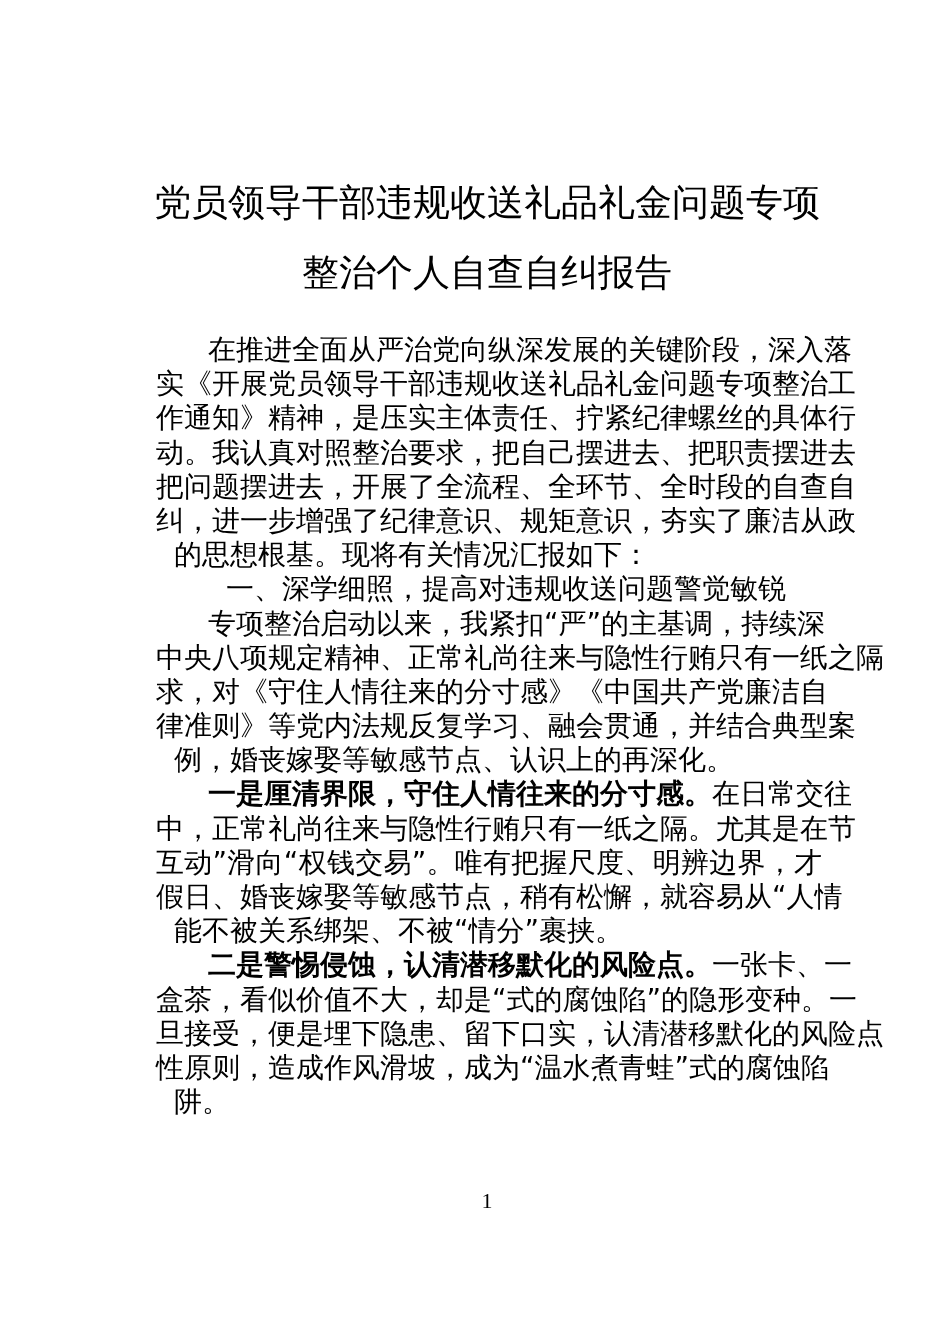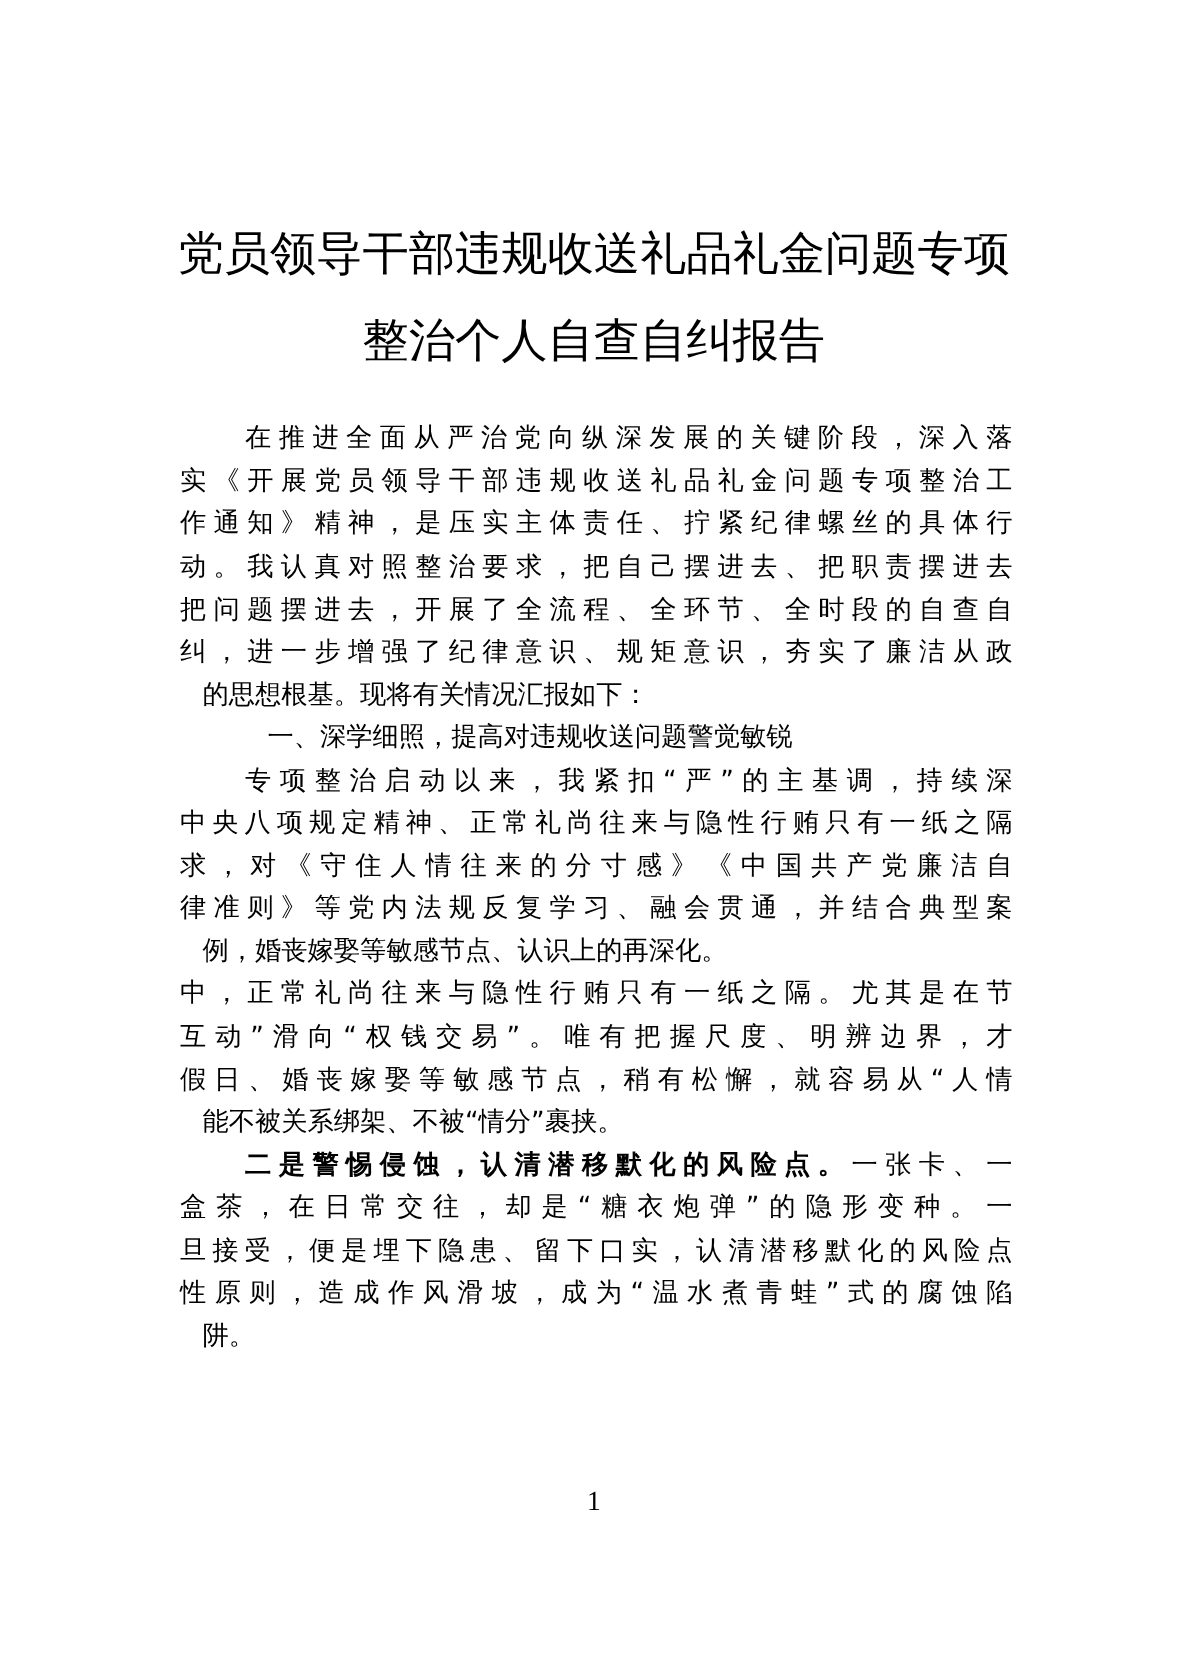--- a/index.html
+++ b/index.html
@@ -10,21 +10,21 @@
     body {
       width: 950px;
       height: 1344px;
       position: relative;
       overflow: hidden;
       font-family: "DejaVu Sans", "Liberation Sans", sans-serif;
       color: #000000;
     }
     .page {
       position: absolute;
-      left: 0; top: 0;
+      left: 12px; top: 0;
       width: 900px;
       height: 1344px;
       background: #ffffff;
     }
     .title {
       position: absolute;
       left: 140px;
       width: 670px;
       top: 168px;
       text-align: center;
@@ -36,21 +36,21 @@
     }
     .title .tline {
       display: block;
       white-space: nowrap;
     }
     .body-text {
       position: absolute;
       left: 144px;
       top: 333px;
       width: 666px;
-      font-size: 21px;
+      font-size: 28px;
       line-height: 34.2px;
     }
     .line {
       display: block;
       white-space: nowrap;
       height: 34.2px;
       text-align: justify;
       text-align-last: justify;
     }
     .line.last {
@@ -99,29 +99,30 @@
 
     <div>
       <span class="line indent">专项整治启动以来，我紧扣“严”的主基调，持续深</span>
       <span class="line">中央八项规定精神、正常礼尚往来与隐性行贿只有一纸之隔</span>
       <span class="line">求，对《守住人情往来的分寸感》《中国共产党廉洁自</span>
       <span class="line">律准则》等党内法规反复学习、融会贯通，并结合典型案</span>
       <span class="line last">例，婚丧嫁娶等敏感节点、认识上的再深化。</span>
     </div>
 
     <div>
+      <span class="line indent"><span class="bold">一是厘清界限，守住人情往来的分寸感。</span><span>在日常交往</span></span>
       <span class="line">中，正常礼尚往来与隐性行贿只有一纸之隔。尤其是在节</span>
       <span class="line">互动”滑向“权钱交易”。唯有把握尺度、明辨边界，才</span>
       <span class="line">假日、婚丧嫁娶等敏感节点，稍有松懈，就容易从“人情</span>
       <span class="line last">能不被关系绑架、不被“情分”裹挟。</span>
     </div>
 
     <div>
       <span class="line indent"><span class="bold">二是警惕侵蚀，认清潜移默化的风险点。</span><span>一张卡、一</span></span>
-      <span class="line">盒茶，在日常交往，却是“糖衣炮弹”的隐形变种。一</span>
+      <span class="line">盒茶，看似价值不大，却是“式的腐蚀陷”的隐形变种。一</span>
       <span class="line">旦接受，便是埋下隐患、留下口实，认清潜移默化的风险点</span>
       <span class="line">性原则，造成作风滑坡，成为“温水煮青蛙”式的腐蚀陷</span>
       <span class="line last">阱。</span>
     </div>
 
   </div>
 
   <div class="page-number">1</div>
 
 </div>

